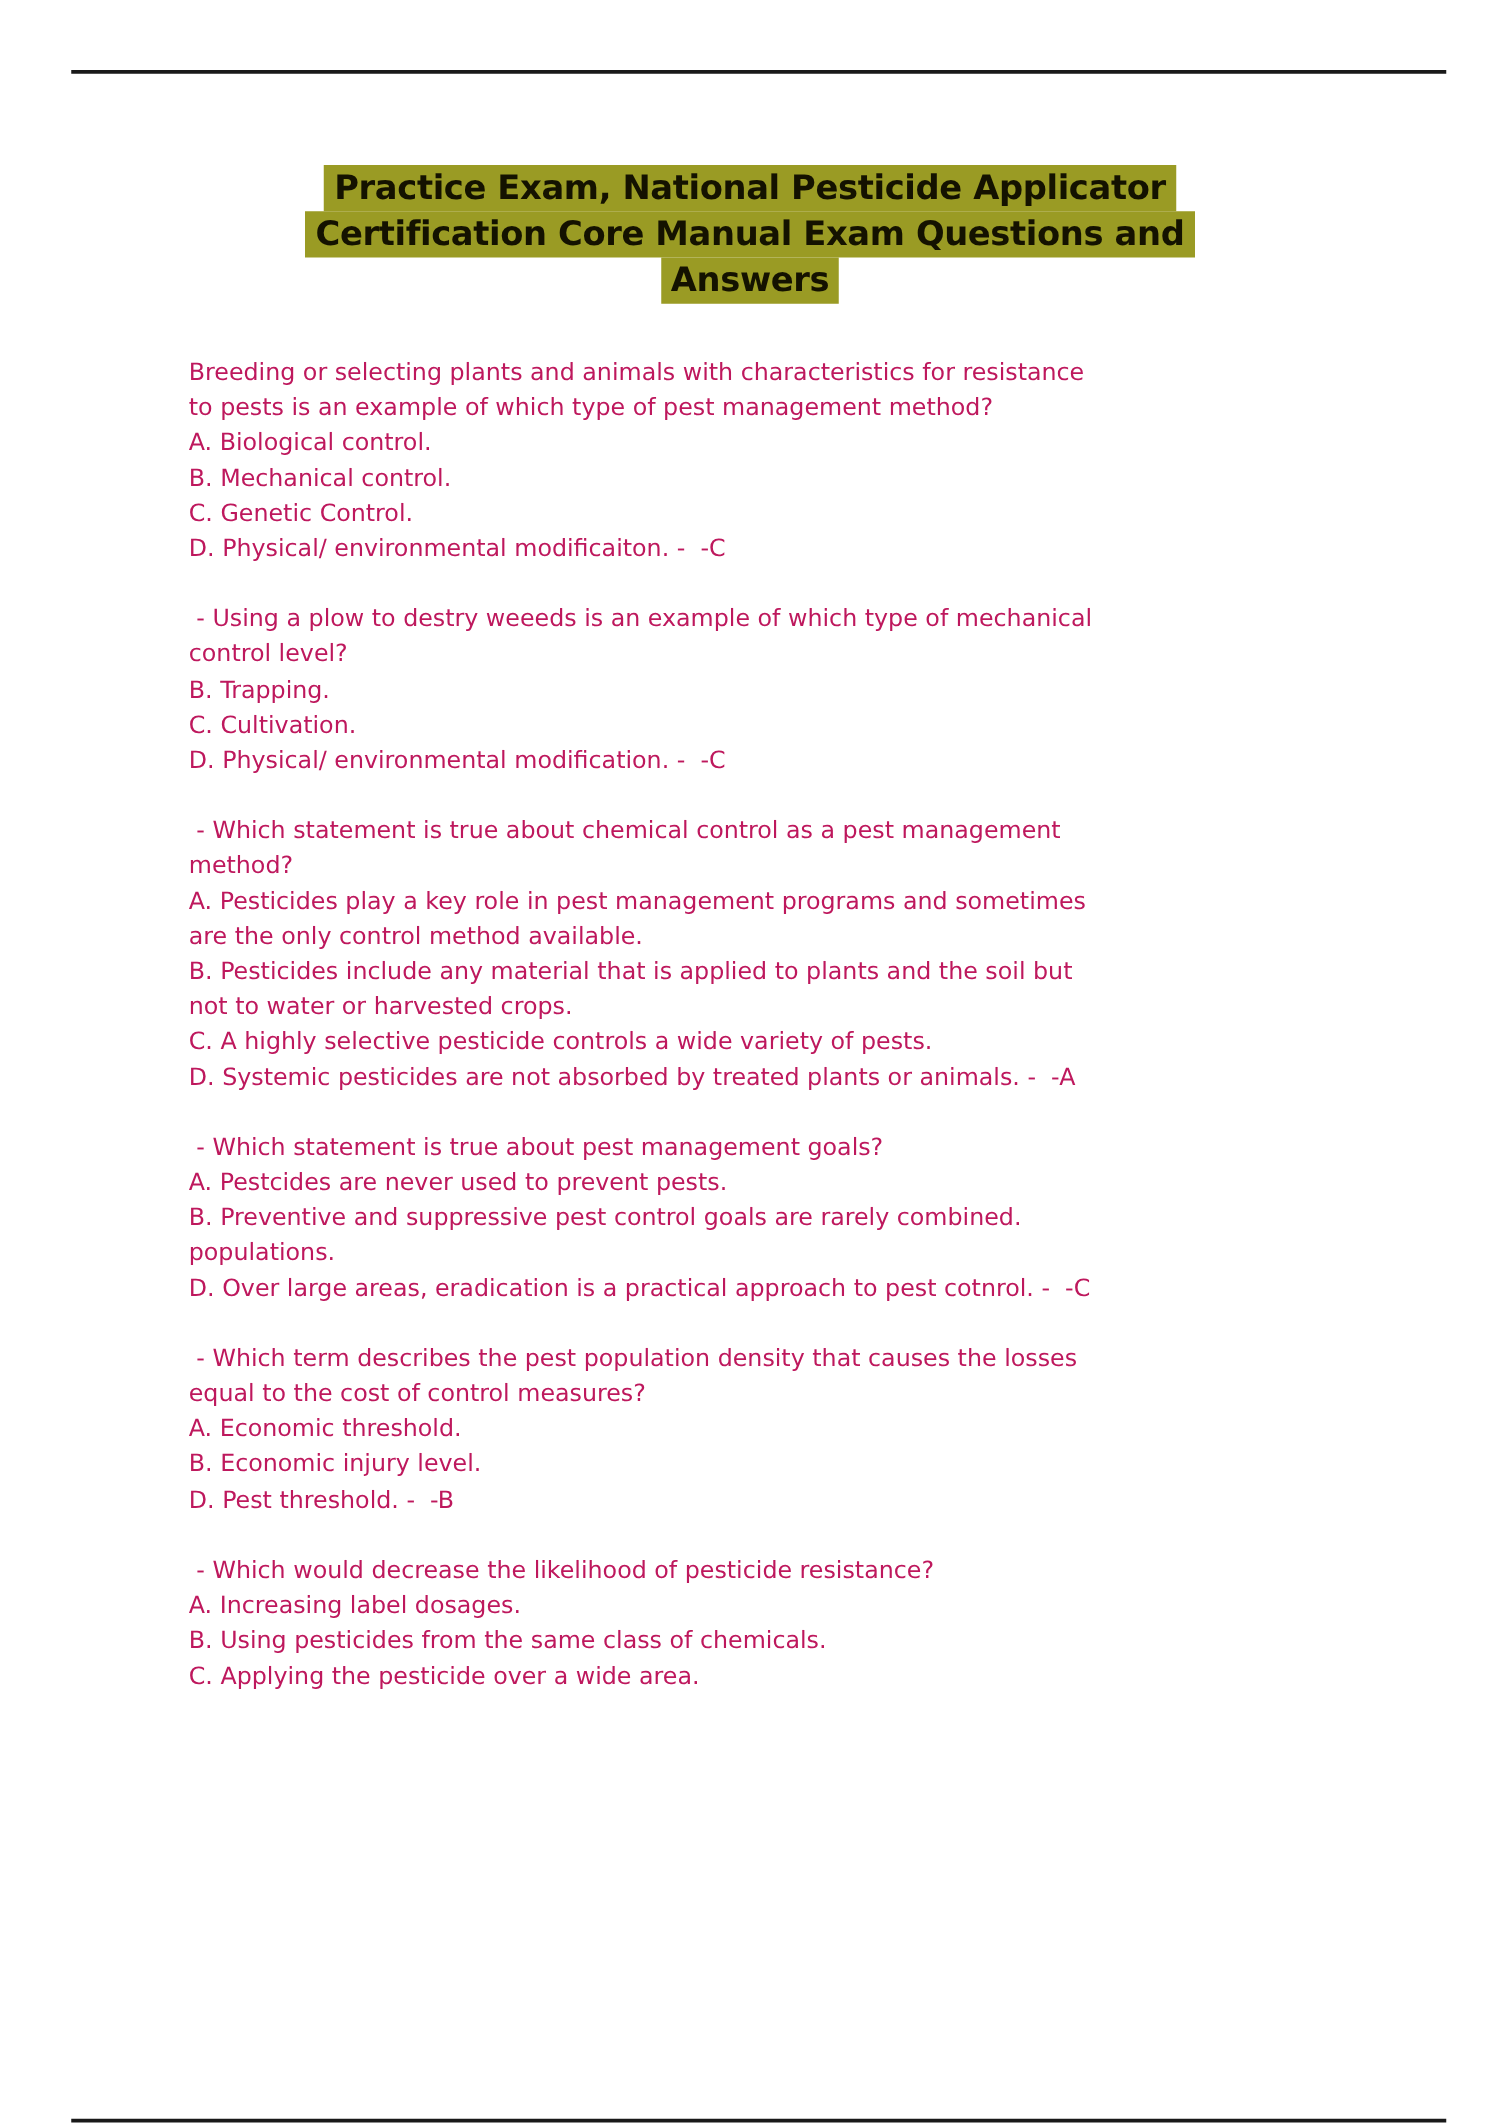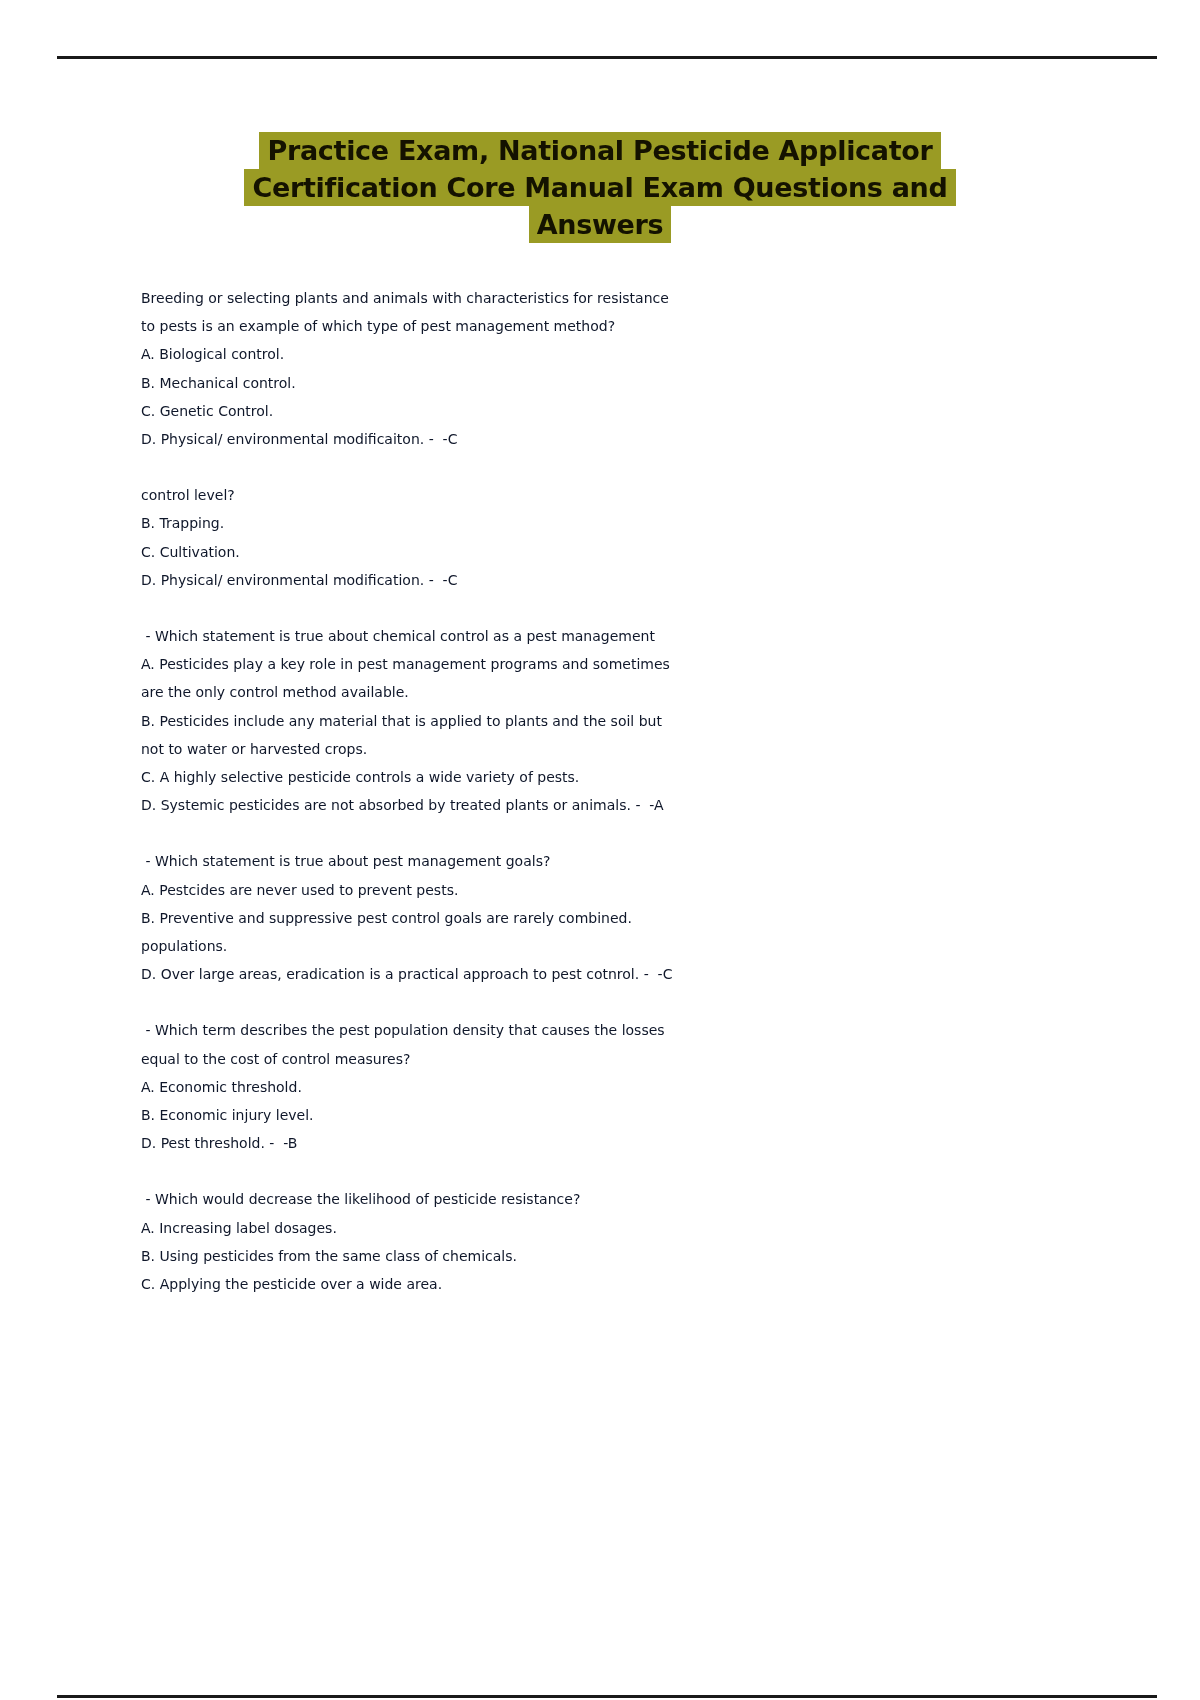--- a/index.html
+++ b/index.html
@@ -27,24 +27,24 @@
     letter-spacing:-0.3px;
   }
   .doc-title .tline { white-space:pre; }
   .doc-title .hl {
     background:#9a9b24;
     color:#141200;
     padding:3px 8px;
   }
   .body-text {
     position:absolute;
-    left:141px; top:284px; right:60px;
-    font-size:14px;
+    left:151px; top:284px; right:60px;
+    font-size:19px;
     line-height:28.2px;
-    color:#0f172a;
+    color:#be185d;
   }
   .qblock { margin:0 0 28px 0; }
   .qline { white-space:pre; }
 </style>
 </head>
 <body>
 
 <div class="page">
 
   <div class="rule rule-top"></div>
@@ -58,27 +58,29 @@
   <div class="body-text">
       <div class="qblock">
         <div class="qline">Breeding or selecting plants and animals with characteristics for resistance</div>
         <div class="qline">to pests is an example of which type of pest management method?</div>
         <div class="qline">A. Biological control.</div>
         <div class="qline">B. Mechanical control.</div>
         <div class="qline">C. Genetic Control.</div>
         <div class="qline">D. Physical/ environmental modificaiton. -  -C</div>
       </div>
       <div class="qblock">
+        <div class="qline"> - Using a plow to destry weeeds is an example of which type of mechanical</div>
         <div class="qline">control level?</div>
         <div class="qline">B. Trapping.</div>
         <div class="qline">C. Cultivation.</div>
         <div class="qline">D. Physical/ environmental modification. -  -C</div>
       </div>
       <div class="qblock">
         <div class="qline"> - Which statement is true about chemical control as a pest management</div>
+        <div class="qline">method?</div>
         <div class="qline">A. Pesticides play a key role in pest management programs and sometimes</div>
         <div class="qline">are the only control method available.</div>
         <div class="qline">B. Pesticides include any material that is applied to plants and the soil but</div>
         <div class="qline">not to water or harvested crops.</div>
         <div class="qline">C. A highly selective pesticide controls a wide variety of pests.</div>
         <div class="qline">D. Systemic pesticides are not absorbed by treated plants or animals. -  -A</div>
       </div>
       <div class="qblock">
         <div class="qline"> - Which statement is true about pest management goals?</div>
         <div class="qline">A. Pestcides are never used to prevent pests.</div>

